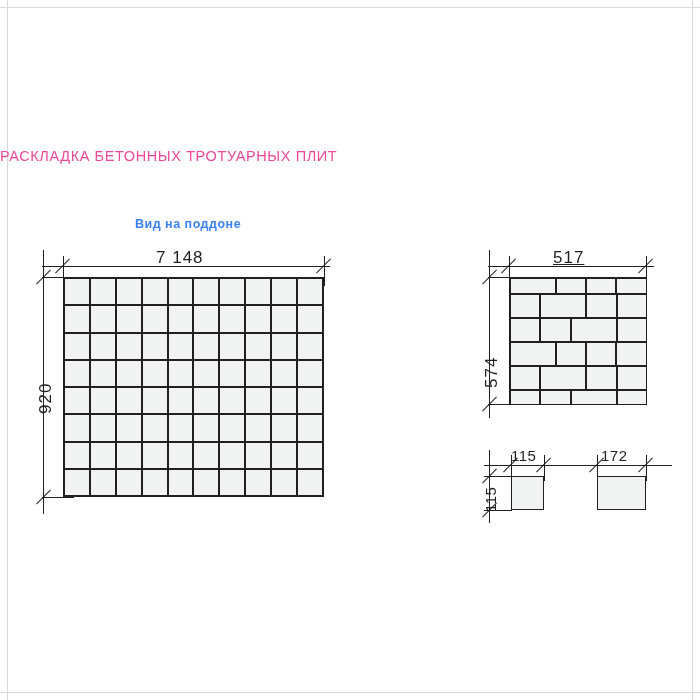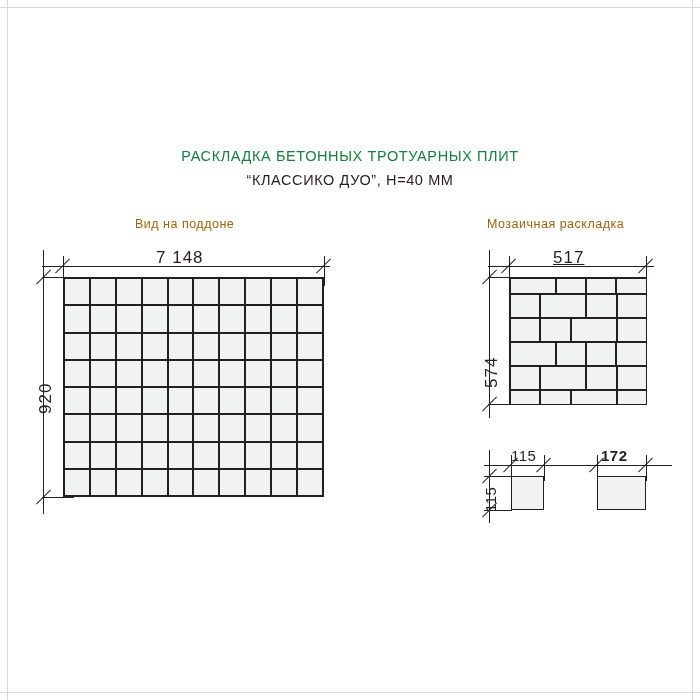--- a/index.html
+++ b/index.html
@@ -16,41 +16,41 @@
     color: #231f20;
     overflow: hidden;
   }
   .frame-line {
     position: absolute;
     background: #d9d9d9;
   }
   .title {
     position: absolute;
     width: 100%;
-    text-align: center;
+    text-align: left;
     font-size: 14.5px;
     letter-spacing: 0.6px;
-    color: #15803d;
+    color: #ec4899;
     white-space: nowrap;
   }
   .subtitle {
     position: absolute;
     width: 100%;
     text-align: center;
     font-size: 14.5px;
     letter-spacing: 0.6px;
     color: #231f20;
     white-space: nowrap;
   }
   .section-label {
     position: absolute;
     font-size: 12.5px;
-    font-weight: normal;
+    font-weight: bold;
     letter-spacing: 0.5px;
-    color: #a16207;
+    color: #3b82f6;
     white-space: nowrap;
   }
   .dim-text {
     position: absolute;
     font-size: 17px;
     letter-spacing: 1px;
     color: #231f20;
     white-space: nowrap;
   }
   .dim-text.small {
@@ -113,21 +113,20 @@
 <body>
 
 <div id="page">
 
   <div class="frame-line" style="left:0;top:7px;width:700px;height:1px;"></div>
   <div class="frame-line" style="left:0;top:692px;width:700px;height:1px;"></div>
   <div class="frame-line" style="left:7px;top:0;width:1px;height:700px;"></div>
   <div class="frame-line" style="left:692px;top:0;width:1px;height:700px;"></div>
 
   <div class="title" style="top:148px;">РАСКЛАДКА БЕТОННЫХ ТРОТУАРНЫХ ПЛИТ</div>
-  <div class="subtitle" style="top:172px;">“КЛАССИКО ДУО”, H=40 ММ</div>
 
   <div class="section-label" style="left:135px;top:217px;">Вид на поддоне</div>
 
   <div class="ext h" style="left:42px;top:266px;width:288px;"></div>
   <div class="tick" style="left:62px;top:256px;"></div>
   <div class="tick" style="left:323px;top:256px;"></div>
   <div class="dim-text" style="left:156px;top:248px;">7 148</div>
 
   <div class="ext v" style="left:43px;top:250px;height:264px;"></div>
   <div class="tick" style="left:43px;top:267px;"></div>
@@ -215,21 +214,20 @@
       <div class="cell"></div>
       <div class="cell"></div>
       <div class="cell"></div>
       <div class="cell"></div>
       <div class="cell"></div>
       <div class="cell"></div>
       <div class="cell"></div>
       <div class="cell"></div>
   </div>
 
-  <div class="section-label" style="left:487px;top:217px;">Мозаичная раскладка</div>
 
   <div class="ext h" style="left:488px;top:266px;width:166px;"></div>
   <div class="tick" style="left:508px;top:256px;"></div>
   <div class="tick" style="left:645px;top:256px;"></div>
   <div class="dim-text" style="left:553px;top:248px;text-decoration:underline;">517</div>
 
   <div class="ext v" style="left:489px;top:250px;height:168px;"></div>
   <div class="tick" style="left:489px;top:267px;"></div>
   <div class="tick" style="left:489px;top:394px;"></div>
   <div class="dim-text vert" style="left:482px;top:388px;">574</div>
@@ -285,20 +283,20 @@
   <div class="ext h" style="left:484px;top:476px;width:28px;"></div>
   <div class="ext h" style="left:484px;top:510px;width:28px;"></div>
   <div class="ext v" style="left:511px;top:455px;height:26px;"></div>
   <div class="ext v" style="left:544px;top:455px;height:26px;"></div>
 
   <div class="small-tile" style="left:511px;top:476px;width:33px;height:34px;"></div>
 
   <div class="ext h" style="left:580px;top:465px;width:92px;"></div>
   <div class="tick" style="left:596px;top:455px;"></div>
   <div class="tick" style="left:645px;top:455px;"></div>
-  <div class="dim-text small" style="left:601px;top:447px;font-weight:bold;">172</div>
+  <div class="dim-text small" style="left:601px;top:447px;">172</div>
 
   <div class="ext v" style="left:597px;top:455px;height:26px;"></div>
   <div class="ext v" style="left:646px;top:455px;height:26px;"></div>
 
   <div class="small-tile" style="left:597px;top:476px;width:49px;height:34px;"></div>
 
 </div>
 
 </body></html>

